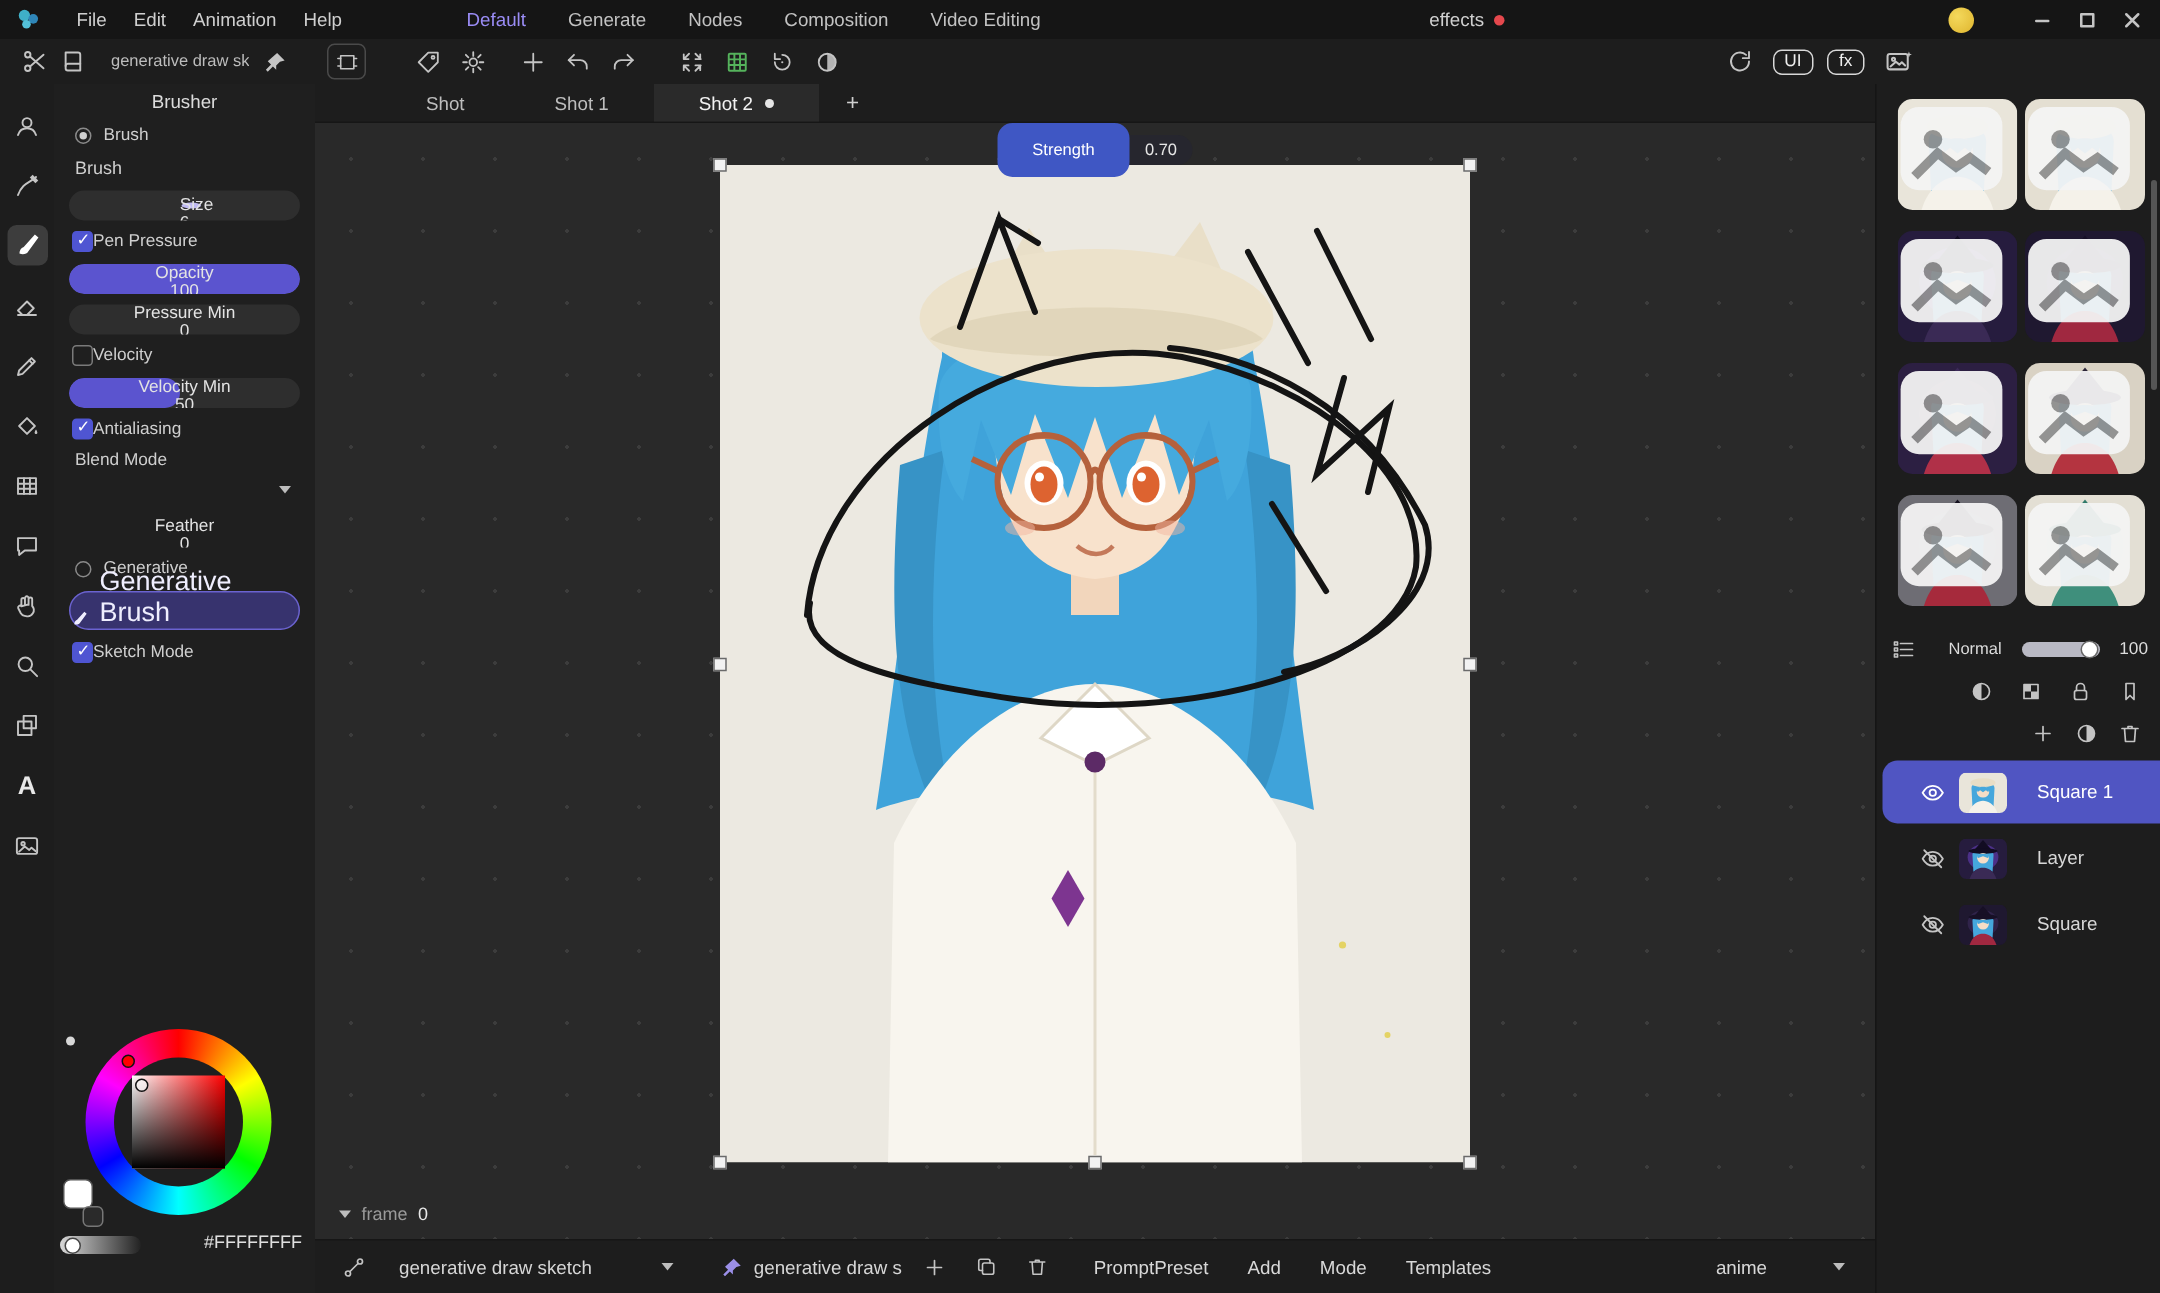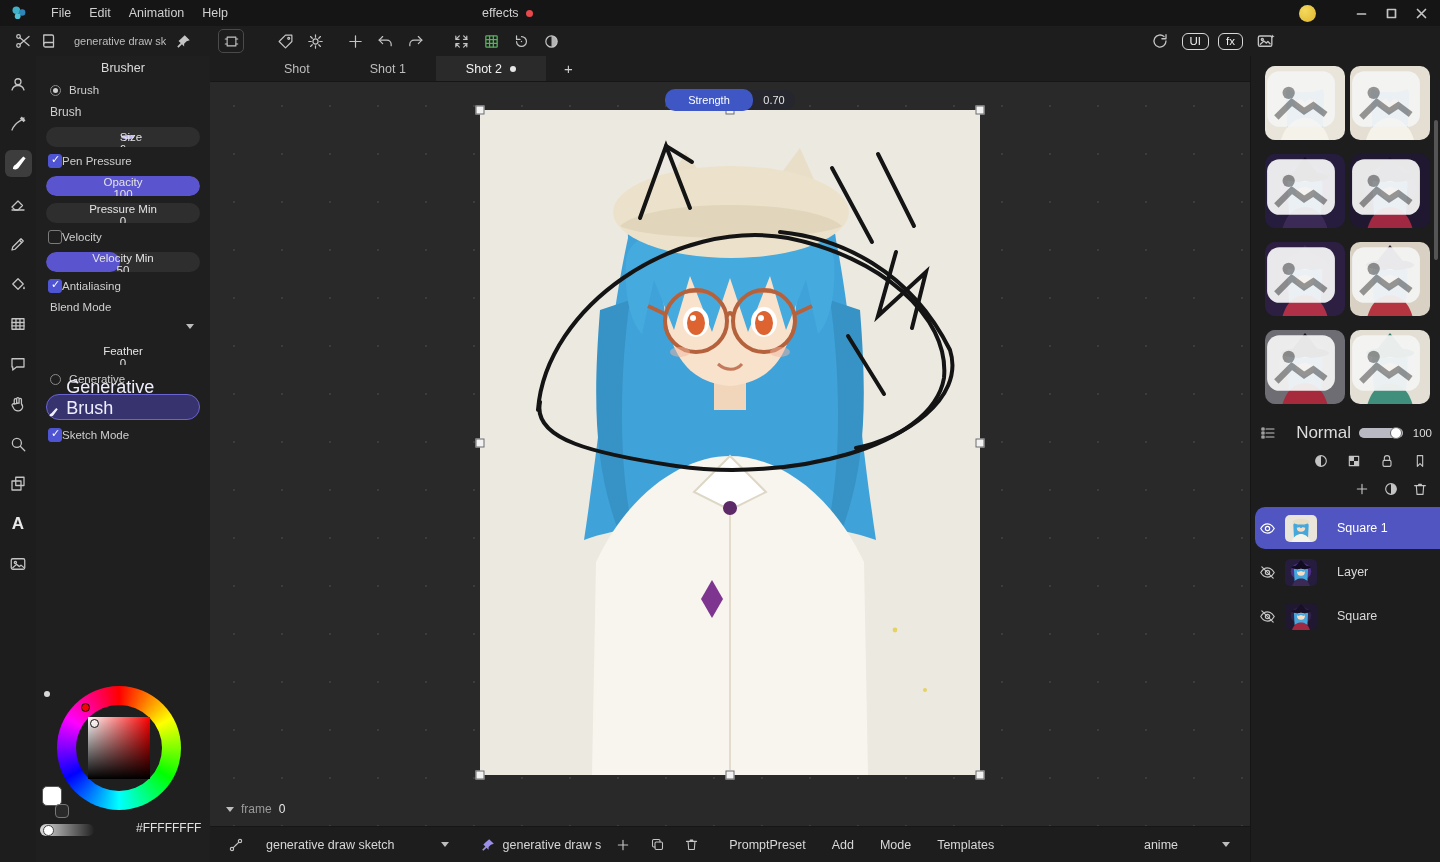--- a/index.html
+++ b/index.html
@@ -81,21 +81,21 @@
   .tabbar { height:26px; display:flex; align-items:center; background:#1d1d1d; border-bottom:1px solid #161616; font-size:12.5px; flex:0 0 auto; }
   .tab { padding:0 30px; height:100%; display:flex; align-items:center; gap:8px; color:#bdbdbd; }
   .tab:first-child { margin-left:44px; }
   .tab.active { background:#2a2a2a; color:#f2f2f2; }
   .tab-dot { width:6px; height:6px; border-radius:50%; background:#e6e6e6; }
   .tab-add { margin-left:12px; color:#cfcfcf; font-size:15px; padding:0 6px; }
 
   .canvas { flex:1; position:relative; background-color:#292929;
             background-image:radial-gradient(#3c3c3c 1.4px, rgba(0,0,0,0) 1.4px); background-size:48px 48px; overflow:hidden; }
   .strength-pill { position:absolute; top:8px; left:50%; transform:translateX(-50%); width:130px; height:20px; border-radius:10px; background:#26262e; display:flex; align-items:center; z-index:5; }
-  .strength-fill { width:88px; height:22px; border-radius:10px; background:#3f57c4; color:#fff; font-size:11px; display:flex; align-items:center; justify-content:center; }
+  .strength-fill { width:88px; height:36px; border-radius:10px; background:#3f57c4; color:#fff; font-size:11px; display:flex; align-items:center; justify-content:center; }
   .strength-val { flex:1; text-align:center; font-size:11px; color:#e6e6e6; }
   .artwork { position:absolute; top:28px; left:50%; transform:translateX(-50%); width:500px; height:665px; }
   .art { width:100%; height:100%; }
   .handle { position:absolute; width:9px; height:9px; background:#f2f2f2; border:1px solid #6a6a6a; transform:translate(-50%,-50%); }
   .frame-row { position:absolute; left:16px; bottom:10px; display:flex; align-items:center; gap:7px; font-size:12px; }
   .frame-label { color:#9a9a9a; }
   .frame-num { color:#e8e8e8; }
 
   .bottombar { height:36px; background:#1d1d1d; border-top:1px solid #161616; display:flex; align-items:center; padding:0 14px; font-size:12.5px; gap:10px; flex:0 0 auto; }
   .bb-select { display:flex; align-items:center; gap:46px; color:#d6d6d6; padding:3px 8px; }
@@ -107,31 +107,31 @@
   
   .rightpanel { width:190px; background:#1d1d1d; border-left:1px solid #151515; display:flex; flex-direction:column; flex:0 0 auto; position:relative; }
   .gallery { display:grid; grid-template-columns:80px 80px; gap:14px 5px; padding:10px 4px 12px 14px; }
   .thumb { position:relative; width:80px; height:74px; border-radius:10px; overflow:hidden; }
   .thumb svg { width:100%; height:100%; }
   .badge { position:absolute; right:4px; bottom:4px; width:13px; height:13px; opacity:.95; }
   .gallery-scrollbar { position:absolute; right:2px; top:64px; width:4px; height:140px; border-radius:2px; background:#555; }
 
   .layerctrl { padding:4px 8px 2px 8px; }
   .lc-row1 { display:flex; align-items:center; gap:8px; height:26px; }
-  .lc-blend { font-size:17px; color:#dcdcdc; flex:1; padding-left:12px; }
+  .lc-blend { font-size:11px; color:#dcdcdc; flex:1; padding-left:12px; }
   .lslider { width:52px; height:10px; border-radius:5px; background:#3a3a3a; position:relative; }
   .lslider .lfill { position:absolute; left:0; top:0; bottom:0; width:100%; border-radius:5px; background:#b9b9c4; }
   .lslider .lknob { position:absolute; right:1px; top:50%; transform:translateY(-50%); width:12px; height:12px; border-radius:50%; background:#fff; border:1px solid #666; }
   .lc-opacity { font-size:11.5px; color:#ddd; width:24px; text-align:right; }
   .lc-icons { display:flex; justify-content:flex-end; gap:13px; padding:5px 2px 4px; }
   .lc-icons2 { display:flex; justify-content:flex-end; gap:9px; padding:4px 2px 6px; }
   .lcbtn { width:20px; height:20px; display:flex; align-items:center; justify-content:center; }
 
   .layers { display:flex; flex-direction:column; gap:2px; padding-left:4px; }
-  .layer-row { display:flex; align-items:center; height:42px; gap:6px; padding-left:0; border-radius:10px 0 0 10px; }
+  .layer-row { display:flex; align-items:center; height:42px; gap:6px; padding-left:21px; border-radius:10px 0 0 10px; }
   .layer-row.selected { background:#5055c2; }
   .layer-row.selected .lname { color:#fff; }
   .eye-btn { width:24px; height:24px; display:flex; align-items:center; justify-content:center; }
   .lthumb { width:32px; height:27px; border-radius:5px; overflow:hidden; flex:0 0 auto; }
   .lthumb svg { width:100%; height:100%; }
   .lname { font-size:12.5px; color:#d8d8d8; margin-left:14px; }
 
   .rp-status { margin-top:auto; display:flex; align-items:center; justify-content:flex-end; gap:12px; padding:6px 10px 7px; font-size:12px; color:#a8a8a8; }
   .st-dot { width:5px; height:5px; border-radius:50%; background:#7a7a7a; }
   .st-circle { width:11px; height:11px; border-radius:50%; background:#4a6fe0; border:2px solid #8fa6ea; }
@@ -173,20 +173,27 @@
       <circle cx="7" cy="7" r="4.2" fill="#3fb0c8"></circle>
         <circle cx="13.5" cy="9.5" r="3.6" fill="#2f86b8"></circle>
         <circle cx="8.5" cy="13.5" r="3.2" fill="#53c0d8"></circle>
     </svg>
     <nav style="display:flex">
       <span class="menu-item">File</span>
       <span class="menu-item">Edit</span>
       <span class="menu-item">Animation</span>
       <span class="menu-item">Help</span>
     </nav>
+    <div class="modes">
+      <span class="mode-item active">Default</span>
+      <span class="mode-item">Generate</span>
+      <span class="mode-item">Nodes</span>
+      <span class="mode-item">Composition</span>
+      <span class="mode-item">Video Editing</span>
+    </div>
     <div class="effects-wrap">
       <span>effects</span>
       <span class="effects-dot"></span>
     </div>
     <div class="avatar"></div>
     <div class="winbtns">
       <span class="winbtn">
           <svg width="11" height="11" viewBox="0 0 11 11">
             <path class="ic" d="M1.5 6 H9.5"></path>
           </svg>

